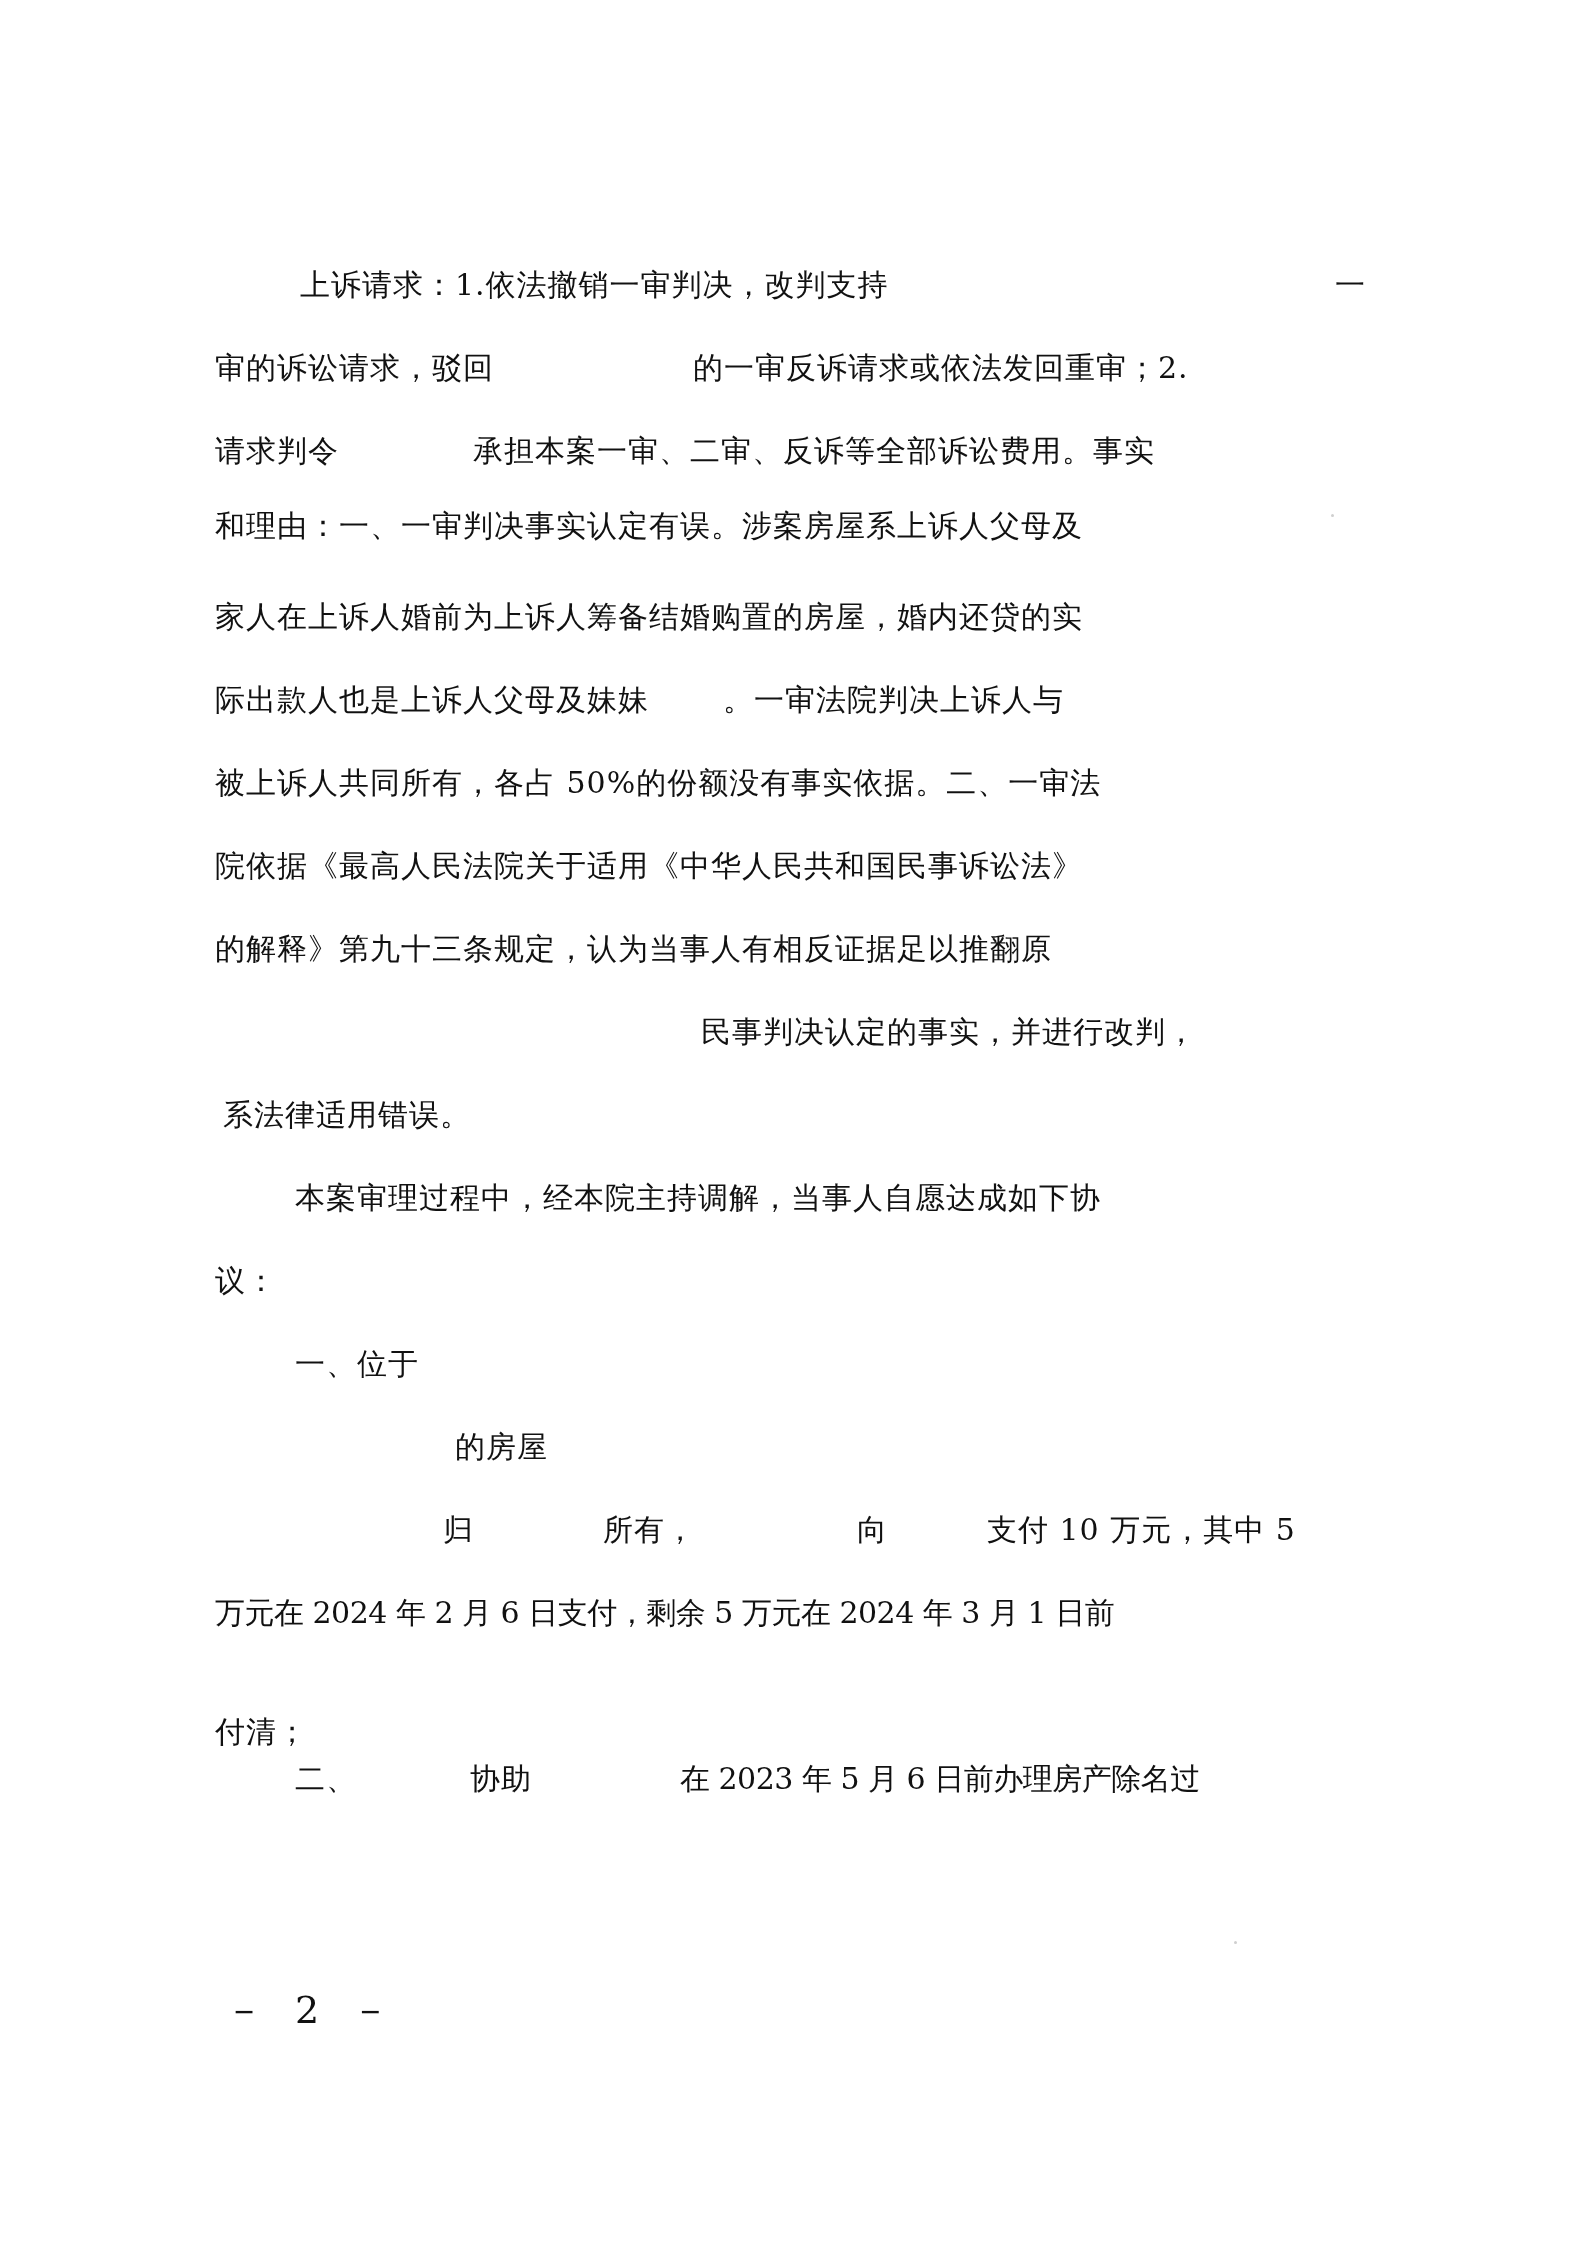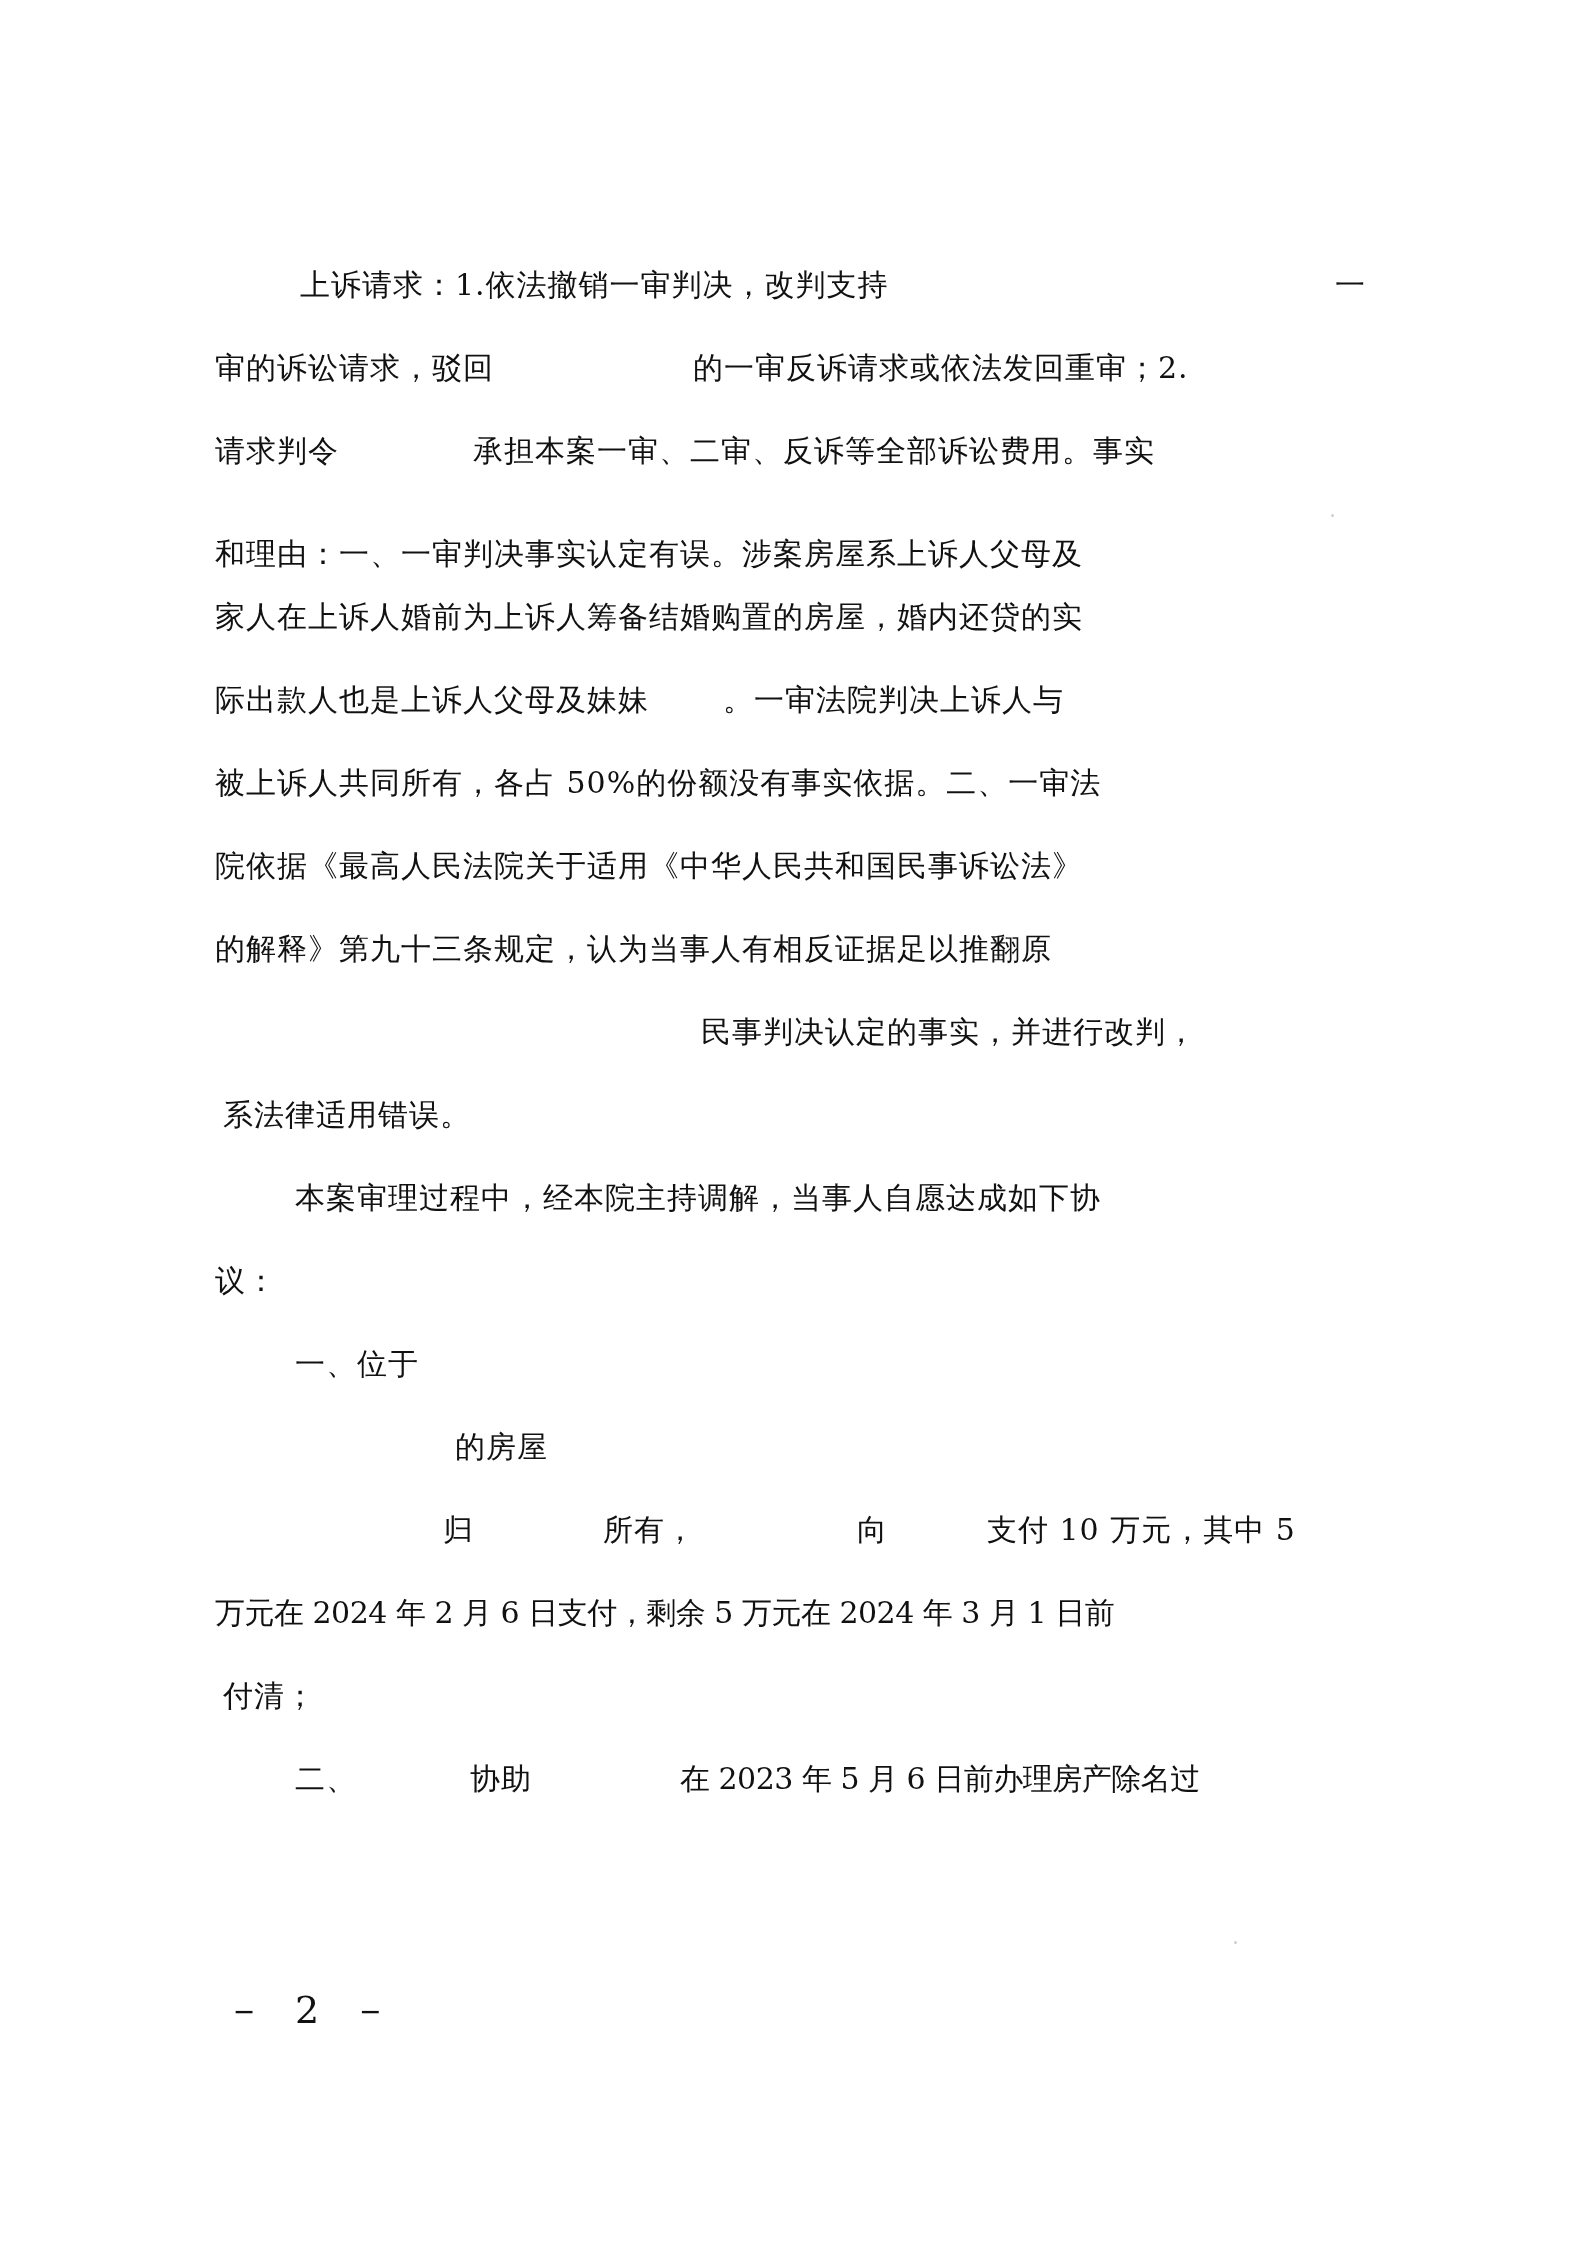--- a/index.html
+++ b/index.html
@@ -35,21 +35,21 @@
   <div class="line" style="top:338px;">
     <span class="seg" style="left:0px;">审的诉讼请求，驳回</span>
     <span class="seg" style="left:478px;">的一审反诉请求或依法发回重审；2.</span>
   </div>
 
   <div class="line" style="top:421px;">
     <span class="seg" style="left:0px;">请求判令</span>
     <span class="seg" style="left:258px;">承担本案一审、二审、反诉等全部诉讼费用。事实</span>
   </div>
 
-  <div class="line" style="top:524px;">
+  <div class="line" style="top:496px;">
     <span class="seg" style="left:0px;">和理由：一、一审判决事实认定有误。涉案房屋系上诉人父母及</span>
   </div>
 
   <div class="line" style="top:587px;">
     <span class="seg" style="left:0px;">家人在上诉人婚前为上诉人筹备结婚购置的房屋，婚内还贷的实</span>
   </div>
 
   <div class="line" style="top:670px;">
     <span class="seg" style="left:0px;">际出款人也是上诉人父母及妹妹</span>
     <span class="seg" style="left:508px;">。一审法院判决上诉人与</span>
@@ -96,21 +96,21 @@
     <span class="seg" style="left:388px;">所有，</span>
     <span class="seg" style="left:642px;">向</span>
     <span class="seg" style="left:772px;">支付 10 万元，其中 5</span>
   </div>
 
   <div class="line" style="top:1583px;text-align:right;">
     <span class="seg" style="left:0px; letter-spacing:-0.5px;">万元在 2024 年 2 月 6 日支付，剩余 5 万元在 2024 年 3 月 1 日前</span>
   </div>
 
   <div class="line" style="top:1666px;">
-    <span class="seg" style="left:8px;">付清；</span>
+    <span class="seg" style="left:0px;margin-top:36px;">付清；</span>
   </div>
 
   <div class="line" style="top:1749px;">
     <span class="seg" style="left:80px;">二、</span>
     <span class="seg" style="left:255px;">协助</span>
     <span class="seg" style="left:465px; letter-spacing:-0.5px;">在 2023 年 5 月 6 日前办理房产除名过</span>
   </div>
 
   <div class="page-number">－ 2 －</div>
 

